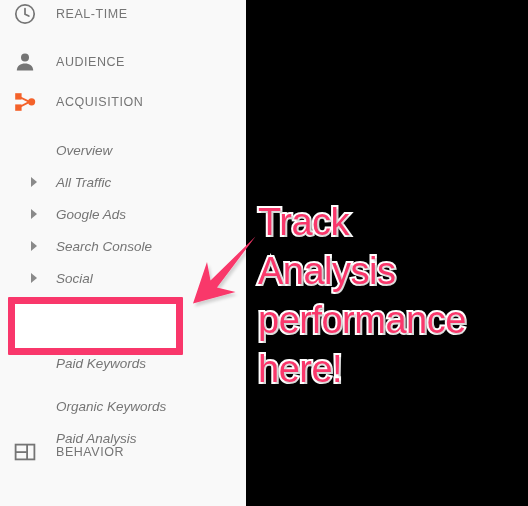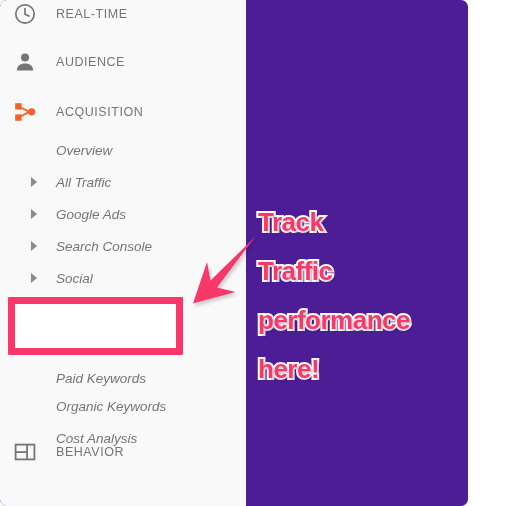--- a/index.html
+++ b/index.html
@@ -8,25 +8,24 @@
   }
   body {
     width: 528px;
     height: 506px;
     background: #ffffff;
     font-family: "Liberation Sans", sans-serif;
     overflow: hidden;
   }
   #screen {
     position: relative;
-    width: 468px;
+    width: 528px;
     height: 506px;
-    background: #4c1d95;
+    background: #000000;
     overflow: hidden;
-    border-radius: 7px;
   }
 
   
   #sidebar {
     position: absolute;
     left: 0;
     top: 0;
     width: 246px;
     height: 506px;
     background: #f9f9f9;
@@ -127,22 +126,22 @@
 
   
   #annotation {
     position: absolute;
     left: 258px;
     top: 198px;
     width: 268px;
   }
   .anno-line {
     font-family: "Liberation Sans", sans-serif;
-    font-weight: bold;
-    font-size: 26px;
+    font-weight: normal;
+    font-size: 38px;
     line-height: 49px;
     color: #f9376b;
     letter-spacing: -0.5px;
     white-space: nowrap;
     -webkit-text-stroke: 4px #ffffff;
     paint-order: stroke fill;
     text-shadow:
        2px 2px 0 rgba(0,0,0,0.10),
        3px 3px 2px rgba(0,0,0,0.07);
   }
@@ -167,21 +166,21 @@
     <div class="nav-section" style="top:38px;padding-left:33px;">
       <span class="sec-icon">
         <svg width="24" height="24" viewBox="0 0 24 24">
           <circle cx="12" cy="7.4" r="4" fill="#757575"></circle>
           <path d="M3.8 20.4 c0-4.6 3.7-7 8.2-7 s8.2 2.4 8.2 7 z" fill="#757575"></path>
         </svg>
       </span>
       <span class="sec-label">AUDIENCE</span>
     </div>
 
-    <div class="nav-section" style="top:88px;">
+    <div class="nav-section" style="top:78px;">
       <span class="sec-icon">
         <svg width="24" height="24" viewBox="0 0 24 24">
           <path d="M5.5 6.5 L16.5 11.8" stroke="#f4622a" stroke-width="1.9" fill="none"></path>
           <path d="M5.5 17.5 L16.5 11.8" stroke="#f4622a" stroke-width="1.9" fill="none"></path>
           <rect x="2.2" y="3.2" width="6.4" height="6.4" fill="#f4622a"></rect>
           <rect x="2.2" y="14.4" width="6.4" height="6.4" fill="#f4622a"></rect>
           <circle cx="18.6" cy="11.8" r="3.6" fill="#f4622a"></circle>
         </svg>
       </span>
       <span class="sec-label">ACQUISITION</span>
@@ -224,30 +223,30 @@
 
     <div class="nav-item" style="top:294px;">
       <span class="caret expanded"></span>
       <span class="item-label">Campaigns</span>
     </div>
 
     <div class="nav-item selected" style="top:326px;">
       <span class="item-label">All Campaigns</span>
     </div>
 
-    <div class="nav-item" style="top:362px;padding-left:24px;">
+    <div class="nav-item" style="top:347px;padding-left:24px;">
       <span class="item-label">Paid Keywords</span>
     </div>
 
     <div class="nav-item" style="top:390px;padding-left:20px;">
       <span class="item-label">Organic Keywords</span>
     </div>
 
     <div class="nav-item" style="top:422px;">
-      <span class="item-label">Cost Analysis</span>
+      <span class="item-label">Paid Analysis</span>
     </div>
 
   </div>
 
   <div id="highlight-box"></div>
 
   <div id="callout-arrow">
     <svg width="95" height="95" viewBox="0 0 95 95">
       <defs>
         <filter id="arrowShadow" x="-30%" y="-30%" width="180%" height="180%">
@@ -259,18 +258,18 @@
                L27.0 40.0
                L13.0 81.5
                L55.5 70.0
                L37.0 65.5
                Z" fill="#f9376b" filter="url(#arrowShadow)"></path>
     </svg>
   </div>
 
   <div id="annotation">
     <div class="anno-line">Track</div>
-    <div class="anno-line">Traffic</div>
+    <div class="anno-line">Analysis</div>
     <div class="anno-line">performance</div>
     <div class="anno-line">here!</div>
   </div>
 
 </div>
 
 </body></html>

